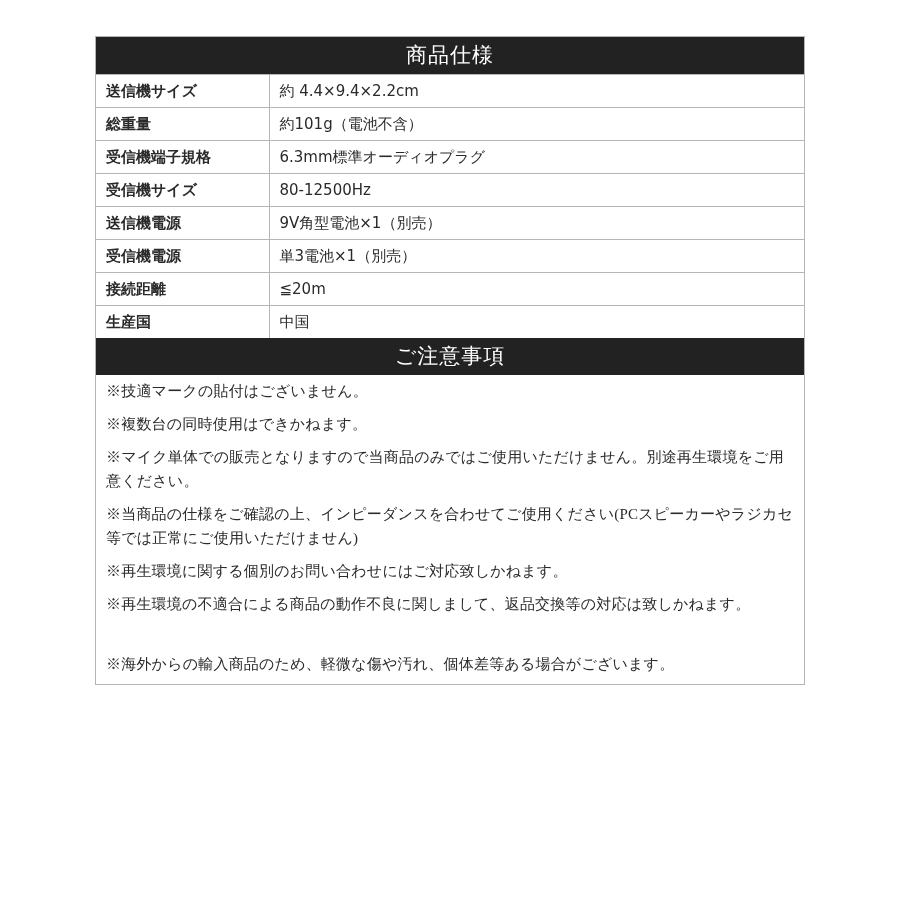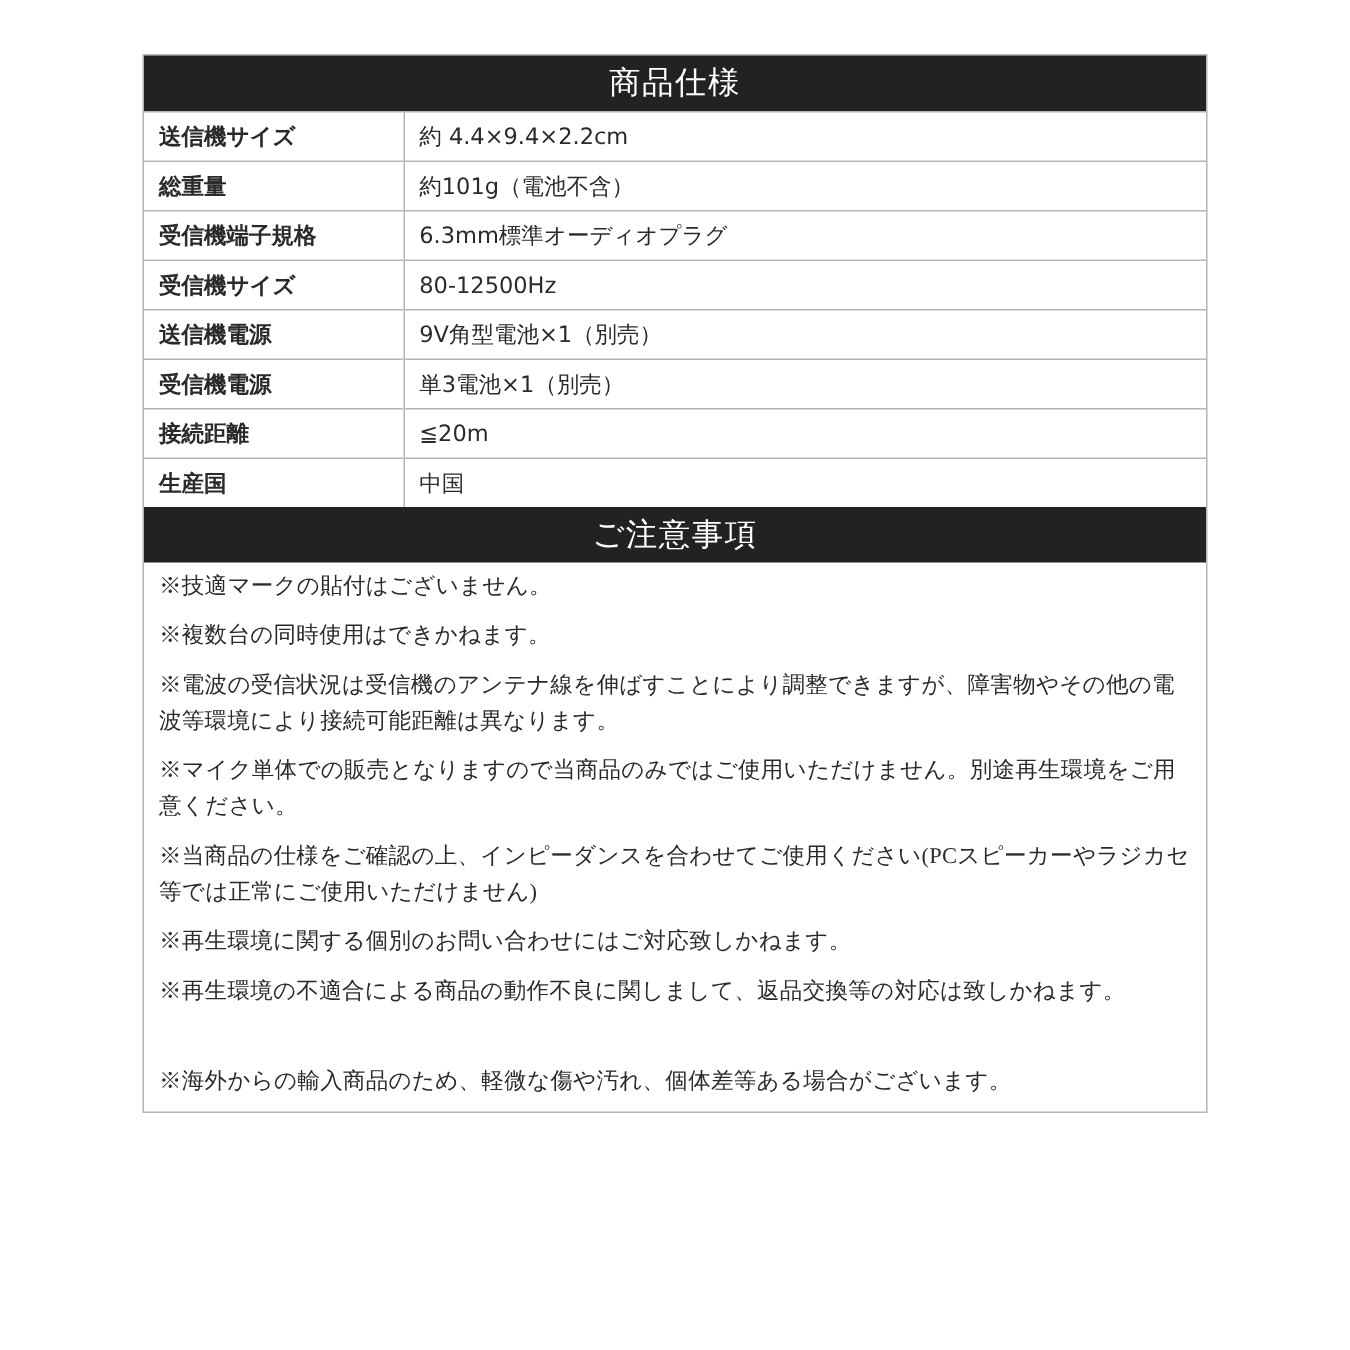--- a/index.html
+++ b/index.html
@@ -105,20 +105,19 @@
         <td class="label">生産国</td>
         <td class="value">中国</td>
       </tr>
     </tbody>
   </table>
 
   <div class="section-header">ご注意事項</div>
   <div class="notes">
     <p class="note">※技適マークの貼付はございません。</p>
     <p class="note">※複数台の同時使用はできかねます。</p>
-    <p class="note">※電波の受信状況は受信機のアンテナ線を伸ばすことにより調整できますが、障害物やその他の電波等環境により接続可能距離は異なります。</p>
     <p class="note">※マイク単体での販売となりますので当商品のみではご使用いただけません。別途再生環境をご用意ください。</p>
     <p class="note">※当商品の仕様をご確認の上、インピーダンスを合わせてご使用ください(PCスピーカーやラジカセ等では正常にご使用いただけません)</p>
     <p class="note">※再生環境に関する個別のお問い合わせにはご対応致しかねます。</p>
     <p class="note">※再生環境の不適合による商品の動作不良に関しまして、返品交換等の対応は致しかねます。</p>
     <p class="note">※海外からの輸入商品のため、軽微な傷や汚れ、個体差等ある場合がございます。</p>
   </div>
 </div>
 
 </body></html>

